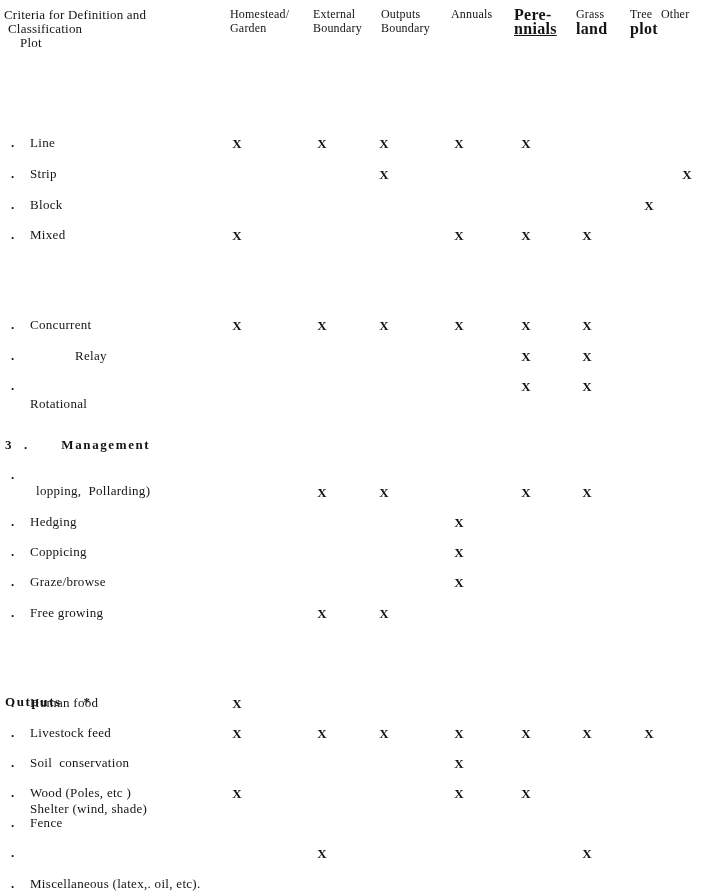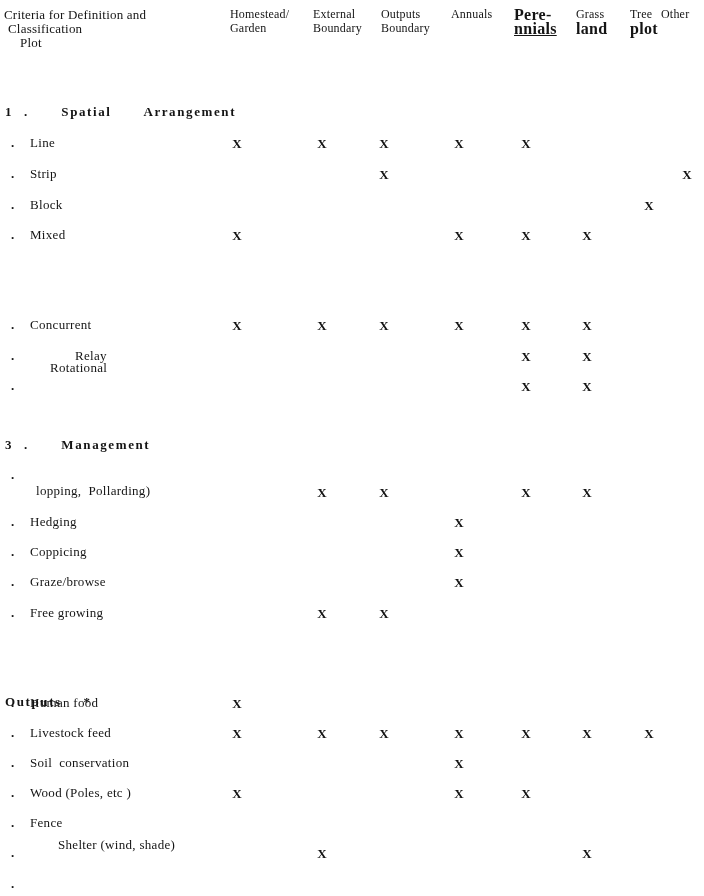--- a/index.html
+++ b/index.html
@@ -37,21 +37,20 @@
     <div class="abs hdr-line" style="left: 381px; top: 7px;">Outputs</div>
     <div class="abs hdr-line" style="left: 381px; top: 21px;">Boundary</div>
     <div class="abs hdr-line" style="left: 451px; top: 7px;">Annuals</div>
     <div class="abs hdr-line hdr-large" style="left: 514px; top: 7px;">Pere-</div>
     <div class="abs hdr-line hdr-large" style="left: 514px; top: 21px; text-decoration: underline;">nnials</div>
     <div class="abs hdr-line" style="left: 576px; top: 7px;">Grass</div>
     <div class="abs hdr-line hdr-large" style="left: 576px; top: 21px;">land</div>
     <div class="abs hdr-line" style="left: 630px; top: 7px;">Tree</div>
     <div class="abs hdr-line hdr-large" style="left: 630px; top: 21px;">plot</div>
     <div class="abs hdr-line" style="left: 661px; top: 7px;">Other</div>
-    <div class="abs section-heading" style="left: 5px; top: 104px;">1 .   Spatial   Arrangement</div>
     <div class="abs row-bullet" style="left: 11px; top: 135px;">.</div>
     <div class="abs row-label" style="left: 30px; top: 135px;">Line</div>
     <div class="abs x-mark" style="left: 237px; top: 136px;">X</div>
     <div class="abs x-mark" style="left: 322px; top: 136px;">X</div>
     <div class="abs x-mark" style="left: 384px; top: 136px;">X</div>
     <div class="abs x-mark" style="left: 459px; top: 136px;">X</div>
     <div class="abs x-mark" style="left: 526px; top: 136px;">X</div>
     <div class="abs row-bullet" style="left: 11px; top: 166px;">.</div>
     <div class="abs row-label" style="left: 30px; top: 166px;">Strip</div>
     <div class="abs x-mark" style="left: 384px; top: 167px;">X</div>
@@ -71,21 +70,21 @@
     <div class="abs x-mark" style="left: 322px; top: 318px;">X</div>
     <div class="abs x-mark" style="left: 384px; top: 318px;">X</div>
     <div class="abs x-mark" style="left: 459px; top: 318px;">X</div>
     <div class="abs x-mark" style="left: 526px; top: 318px;">X</div>
     <div class="abs x-mark" style="left: 587px; top: 318px;">X</div>
     <div class="abs row-bullet" style="left: 11px; top: 348px;">.</div>
     <div class="abs row-label" style="left: 30px; top: 348px; margin-left: 45px;">Relay</div>
     <div class="abs x-mark" style="left: 526px; top: 349px;">X</div>
     <div class="abs x-mark" style="left: 587px; top: 349px;">X</div>
     <div class="abs row-bullet" style="left: 11px; top: 378px;">.</div>
-    <div class="abs row-label" style="left: 30px; top: 360px; margin-left: 20px;">Rotational</div>
+    <div class="abs row-label" style="left: 30px; top: 396px;">Rotational</div>
     <div class="abs x-mark" style="left: 526px; top: 379px;">X</div>
     <div class="abs x-mark" style="left: 587px; top: 379px;">X</div>
     <div class="abs section-heading" style="left: 5px; top: 437px;">3 .   Management</div>
     <div class="abs row-bullet" style="left: 11px; top: 467px;">.</div>
     <div class="abs row-label" style="left: 36px; top: 483px;">lopping,  Pollarding)</div>
     <div class="abs x-mark" style="left: 322px; top: 485px;">X</div>
     <div class="abs x-mark" style="left: 384px; top: 485px;">X</div>
     <div class="abs x-mark" style="left: 526px; top: 485px;">X</div>
     <div class="abs x-mark" style="left: 587px; top: 485px;">X</div>
     <div class="abs row-bullet" style="left: 11px; top: 514px;">.</div>
@@ -118,17 +117,18 @@
     <div class="abs row-label" style="left: 30px; top: 755px;">Soil  conservation</div>
     <div class="abs x-mark" style="left: 459px; top: 756px;">X</div>
     <div class="abs row-bullet" style="left: 11px; top: 785px;">.</div>
     <div class="abs row-label" style="left: 30px; top: 785px;">Wood (Poles, etc )</div>
     <div class="abs x-mark" style="left: 237px; top: 786px;">X</div>
     <div class="abs x-mark" style="left: 459px; top: 786px;">X</div>
     <div class="abs x-mark" style="left: 526px; top: 786px;">X</div>
     <div class="abs row-bullet" style="left: 11px; top: 815px;">.</div>
     <div class="abs row-label" style="left: 30px; top: 815px;">Fence</div>
     <div class="abs row-bullet" style="left: 11px; top: 845px;">.</div>
-    <div class="abs row-label" style="left: 30px; top: 837px; margin-left: 28px;">Shelter (wind, shade)</div>
+    <div class="abs row-label" style="left: 30px; top: 801px;">Shelter (wind, shade)</div>
     <div class="abs x-mark" style="left: 322px; top: 846px;">X</div>
     <div class="abs x-mark" style="left: 587px; top: 846px;">X</div>
     <div class="abs row-bullet" style="left: 11px; top: 876px;">.</div>
+    <div class="abs row-label" style="left: 30px; top: 876px;">Miscellaneous (latex,. oil, etc).</div>
   </div>
 
 </body></html>

